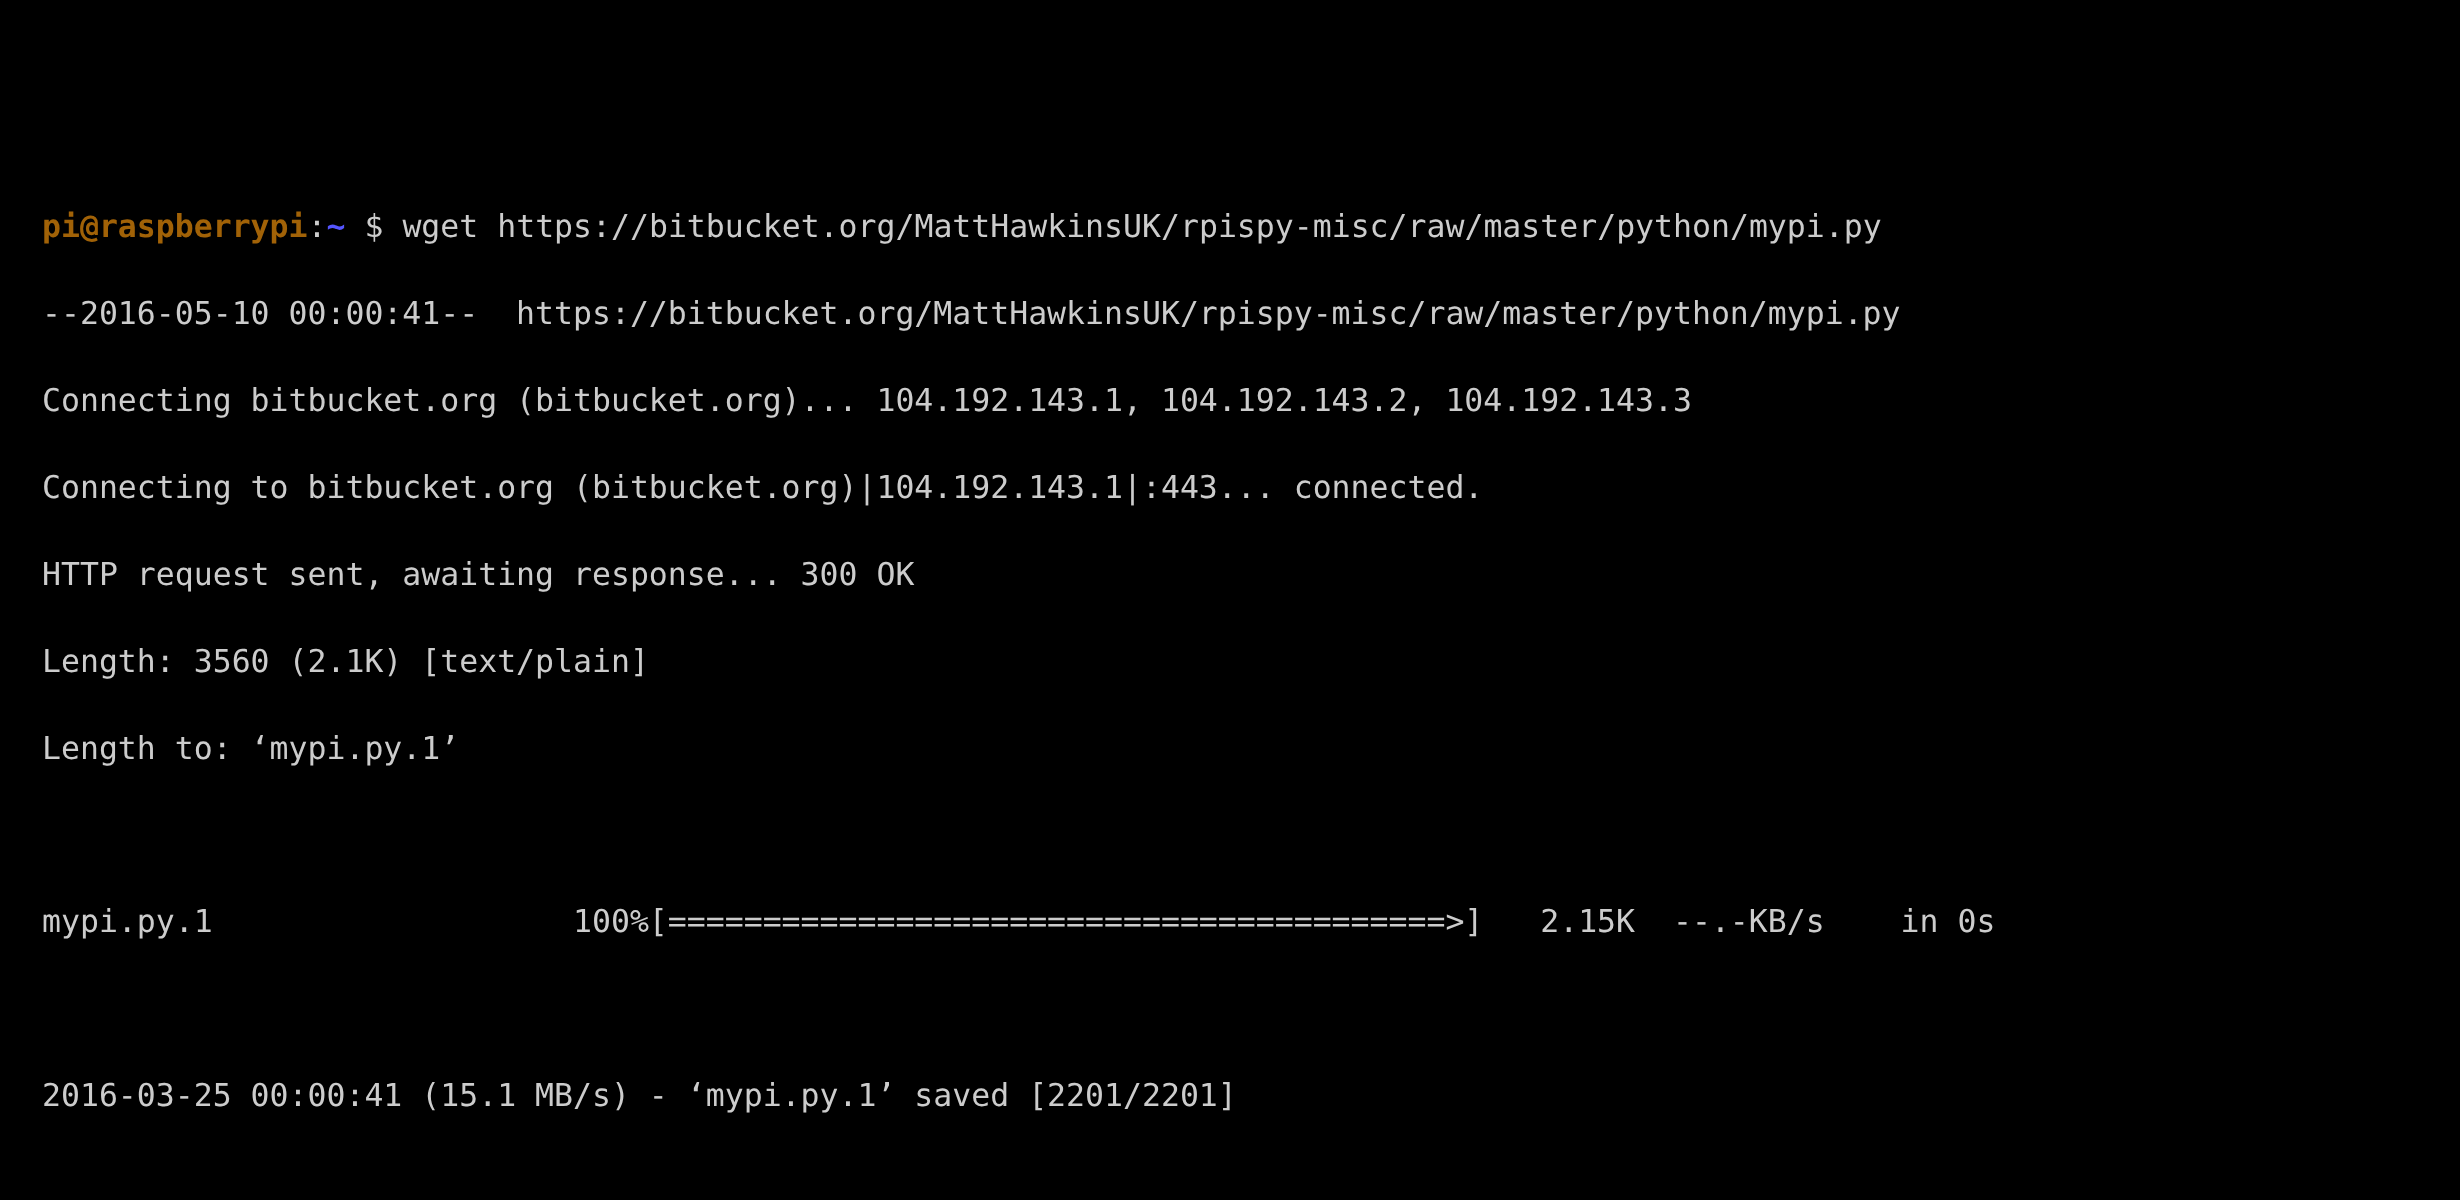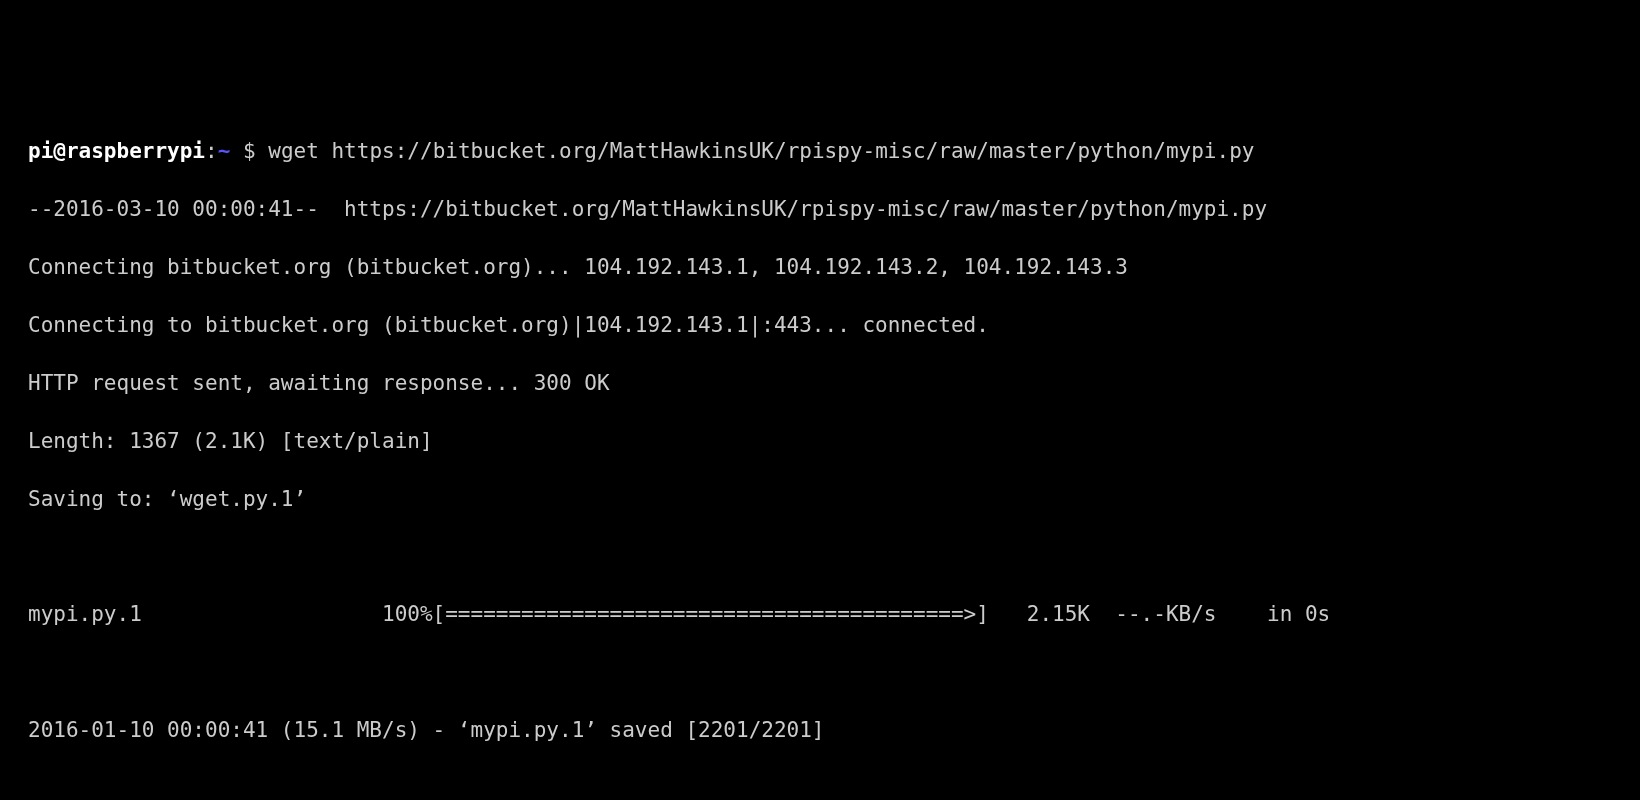--- a/index.html
+++ b/index.html
@@ -8,40 +8,40 @@
       color: #ccc;
       font-family: "DejaVu Sans Mono", "Liberation Mono", Consolas, monospace;
       font-size: 21px;
       line-height: 1.38;
       padding: 50px 28px;
       white-space: pre;
       width: 1640px;
       height: 800px;
       overflow: hidden;
     }
-    .green { color: #ffffff; font-weight: bold; }
+    .green { color: #a16207; font-weight: bold; }
     .blue  { color: #5555ff; font-weight: bold; }
     .white { color: #ccc; }
     .line { white-space: pre; }
   </style>
 </head>
 <body>
 
 
 <div class="line"><span class="green">pi@raspberrypi</span><span class="white">:</span><span class="blue">~</span><span class="white"> $ </span><span class="white">wget https://bitbucket.org/MattHawkinsUK/rpispy-misc/raw/master/python/mypi.py</span></div>
-<div class="line white">--2016-03-10 00:00:41--  https://bitbucket.org/MattHawkinsUK/rpispy-misc/raw/master/python/mypi.py</div>
+<div class="line white">--2016-05-10 00:00:41--  https://bitbucket.org/MattHawkinsUK/rpispy-misc/raw/master/python/mypi.py</div>
 <div class="line white">Connecting bitbucket.org (bitbucket.org)... 104.192.143.1, 104.192.143.2, 104.192.143.3</div>
 <div class="line white">Connecting to bitbucket.org (bitbucket.org)|104.192.143.1|:443... connected.</div>
 <div class="line white">HTTP request sent, awaiting response... 300 OK</div>
-<div class="line white">Length: 1367 (2.1K) [text/plain]</div>
-<div class="line white">Saving to: ‘wget.py.1’</div>
+<div class="line white">Length: 3560 (2.1K) [text/plain]</div>
+<div class="line white">Length to: ‘mypi.py.1’</div>
 <div class="line">&nbsp;</div>
 <div class="line white">mypi.py.1                   100%[=========================================&gt;]   2.15K  --.-KB/s    in 0s</div>
 <div class="line">&nbsp;</div>
-<div class="line white">2016-01-10 00:00:41 (15.1 MB/s) - ‘mypi.py.1’ saved [2201/2201]</div>
+<div class="line white">2016-03-25 00:00:41 (15.1 MB/s) - ‘mypi.py.1’ saved [2201/2201]</div>
 <div class="line">&nbsp;</div>
 
 
 
 
 
 
 
 
 

